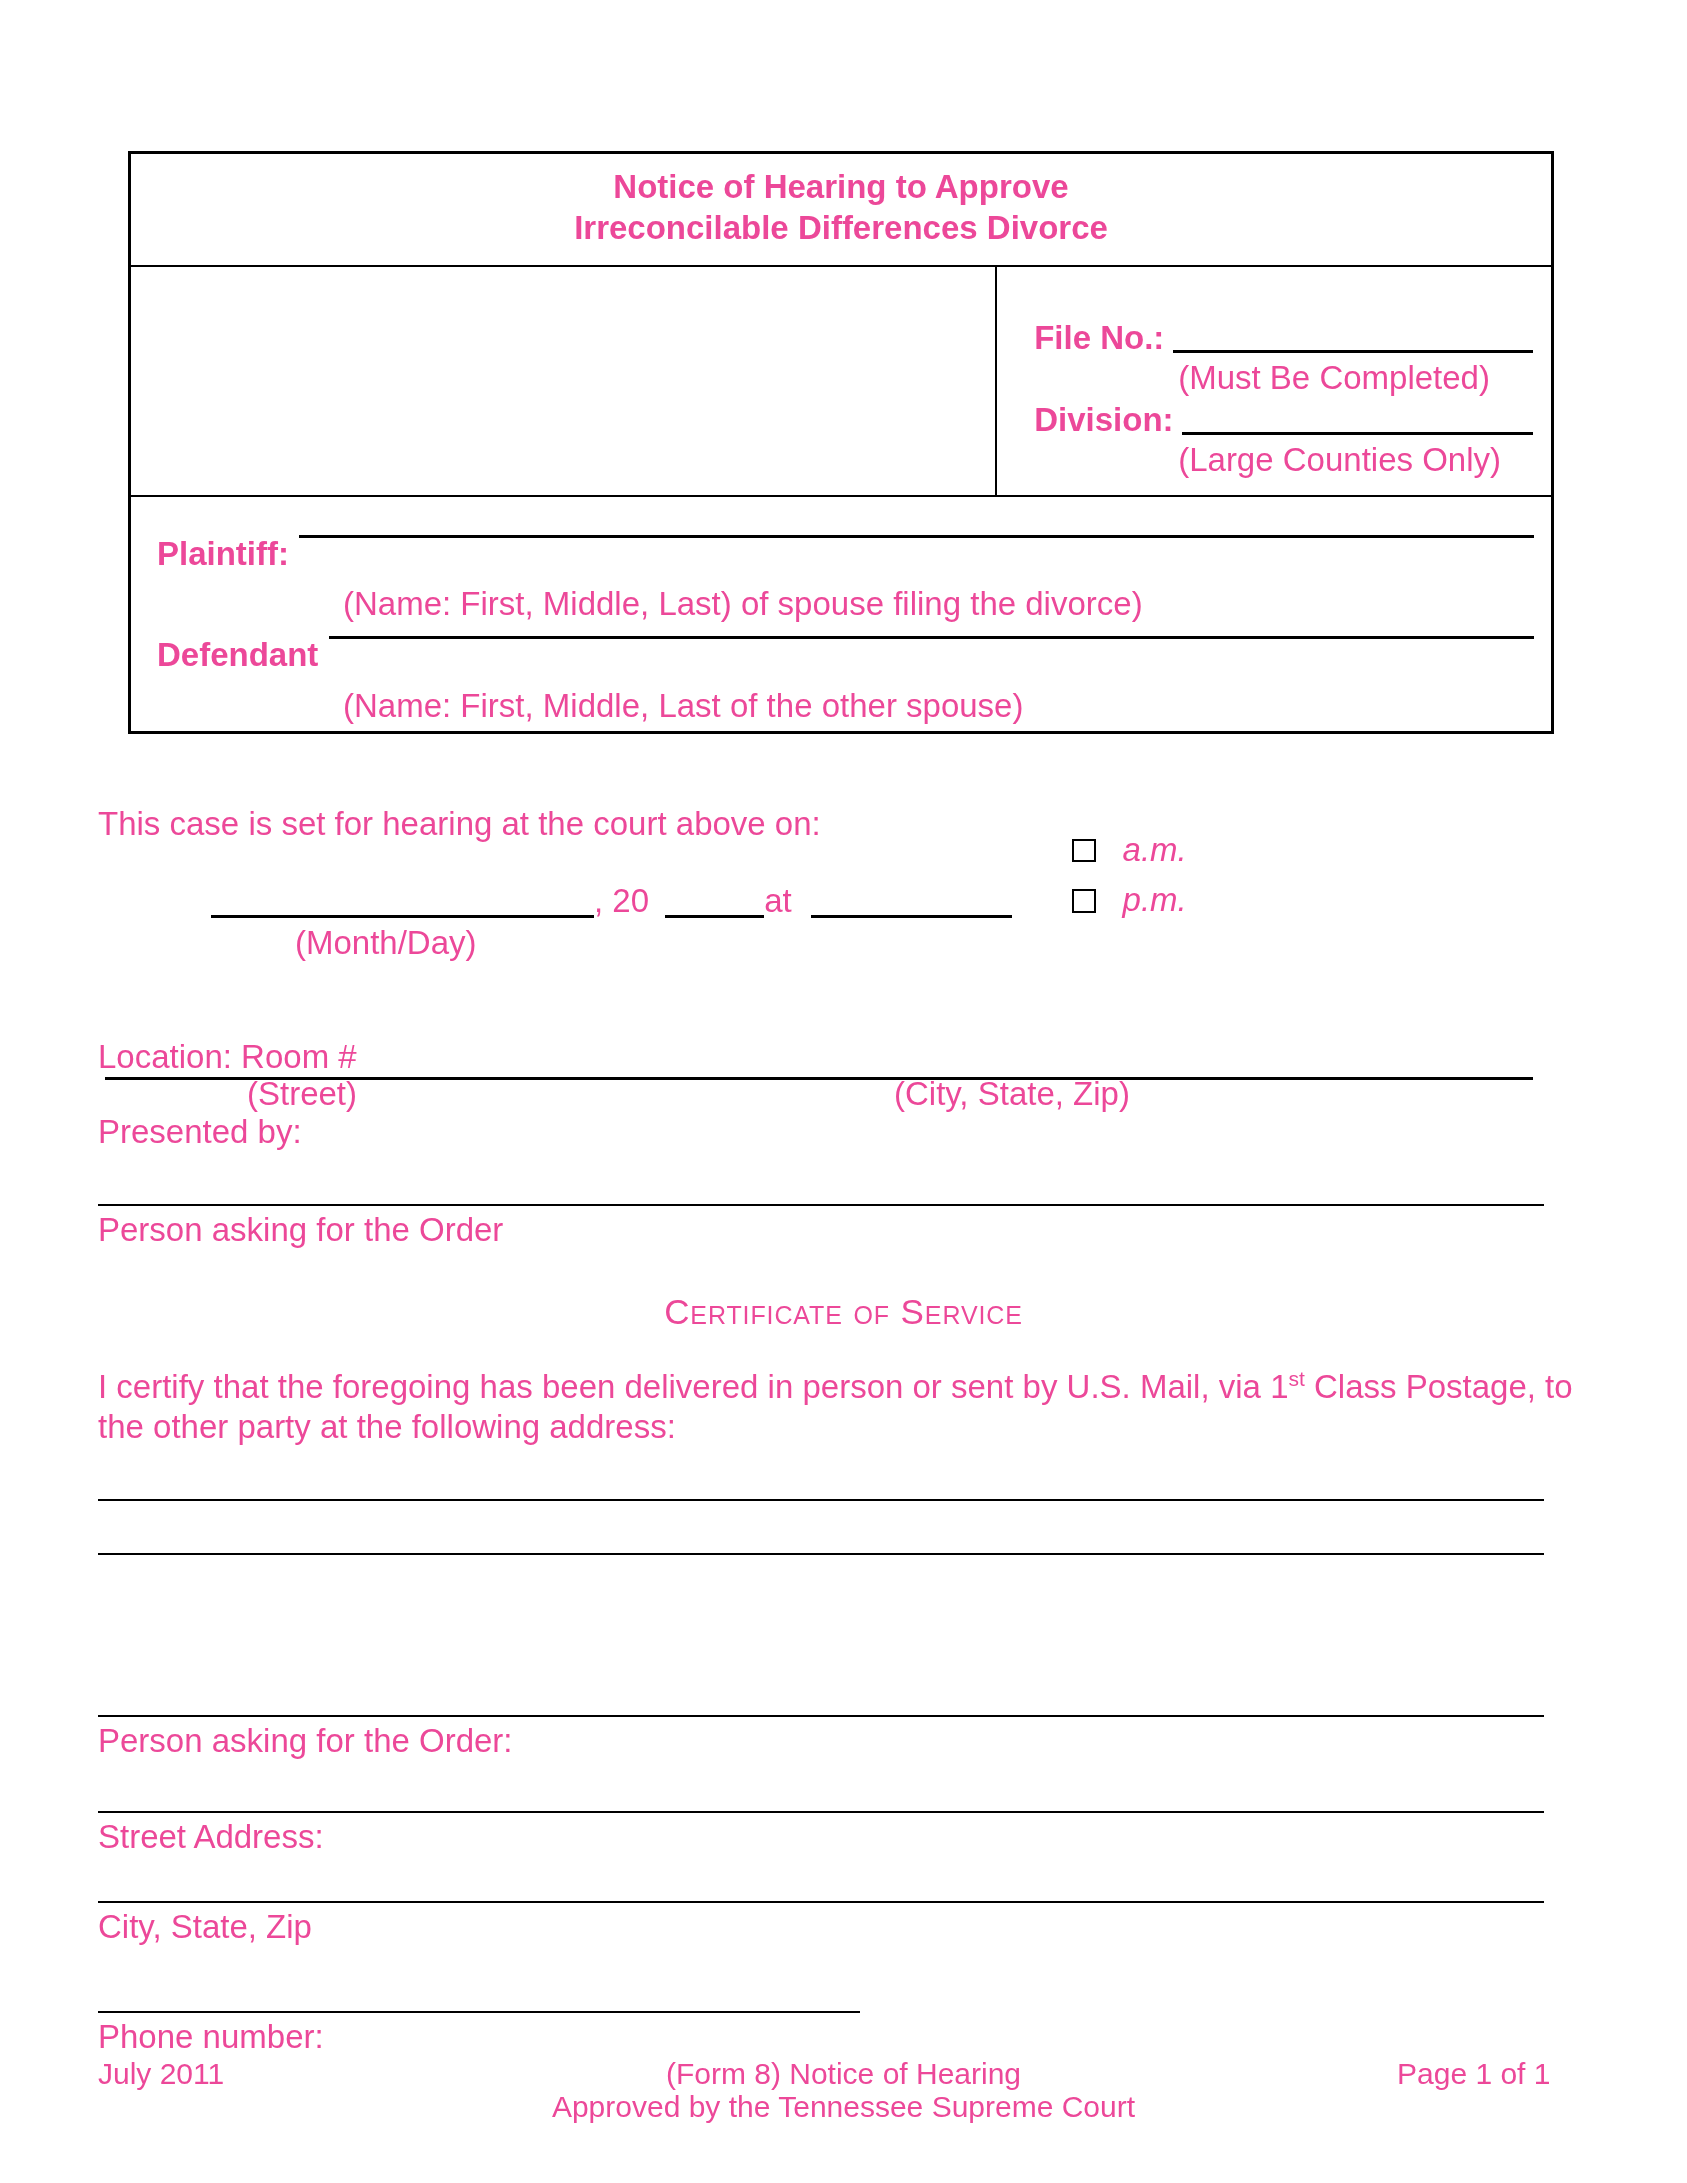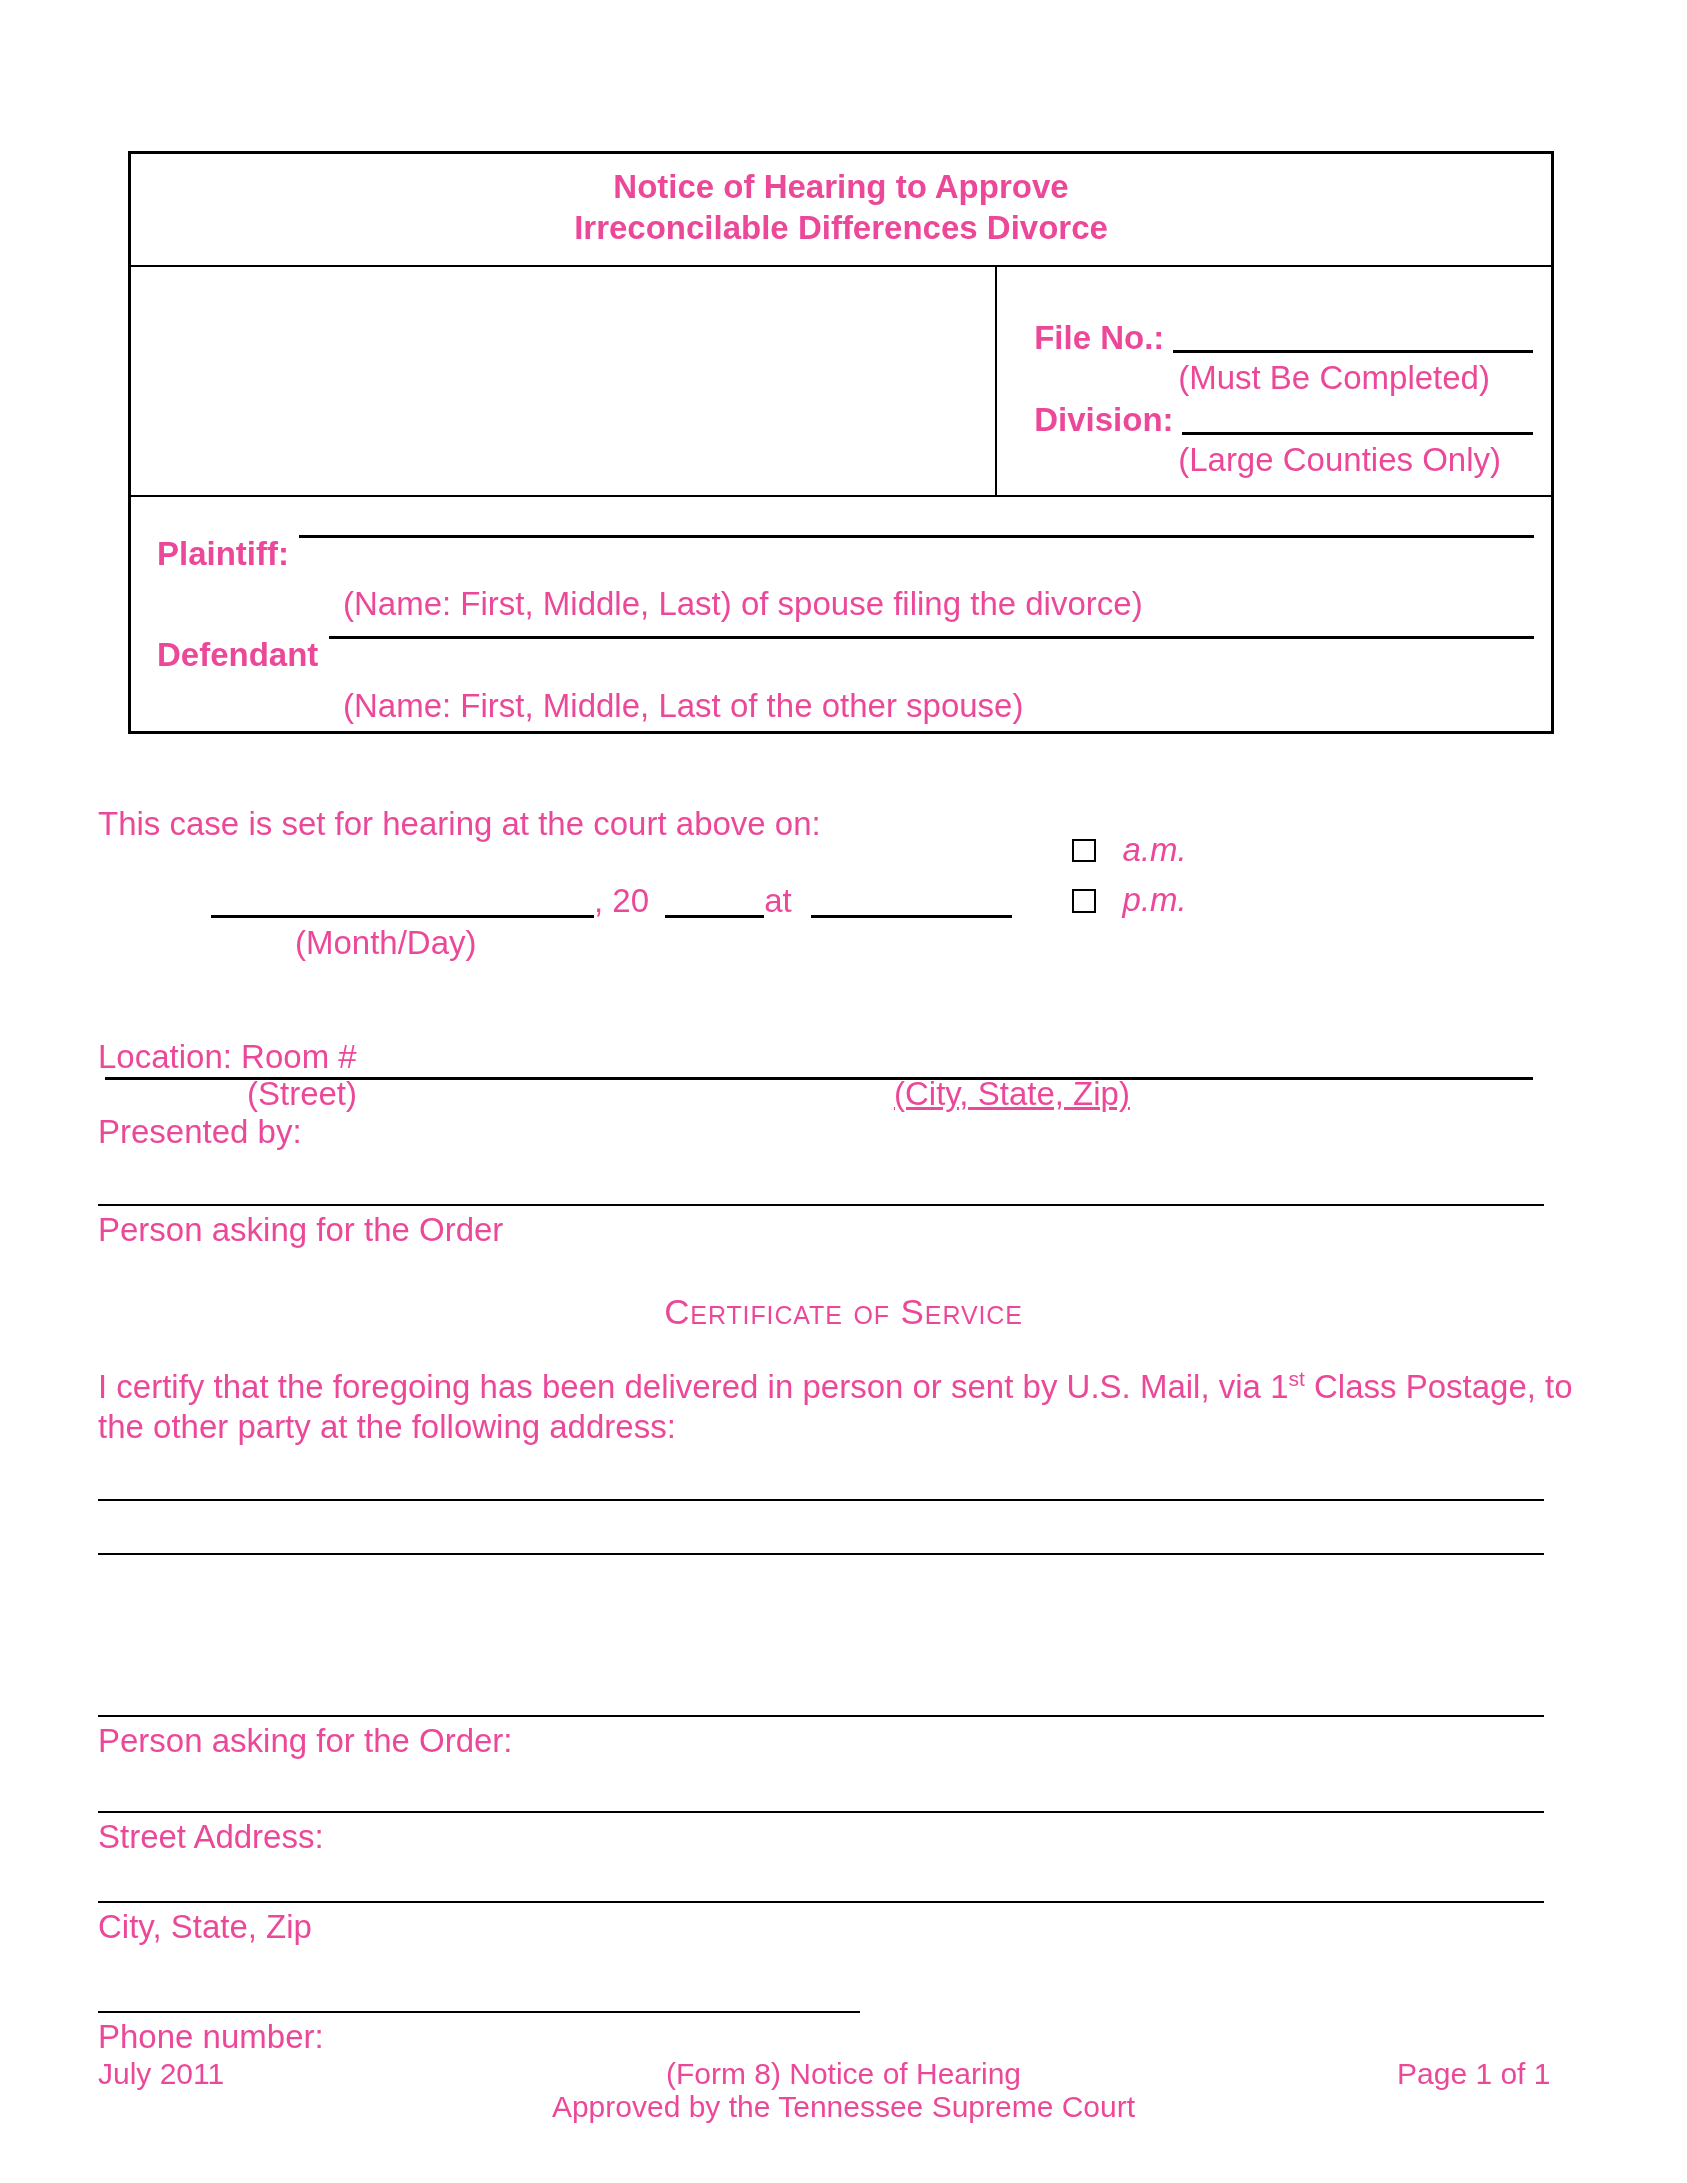--- a/index.html
+++ b/index.html
@@ -124,21 +124,21 @@
     <span class="blank" style="width:99px; margin-left:7px;"></span><span>at</span>
     <span class="blank" style="width:201px; margin-left:10.5px;"></span>
   </div>
   <div class="abs" style="left:295px; top:924px;">(Month/Day)</div>
 
   <div class="abs flexline" style="left:98px; top:1038px;">
     <span>Location: Room #</span>
     <span class="flex-fill"></span>
   </div>
   <div class="abs" style="left:247px; top:1075px;">(Street)</div>
-  <div class="abs" style="left:894px; top:1075px;text-decoration:underline;">(City, State, Zip)</div>
+  <div class="abs" style="left:894px; top:1075px;">(City, State, Zip)</div>
   <div class="abs" style="left:98px; top:1113px;">Presented by:</div>
 
   <div class="abs rule-label" style="left:98px; top:1204px;">
     <span style="display:block; width:100%; height:0;"></span>
     <span>Person asking for the Order</span>
   </div>
 
   <div class="abs" id="cert-heading">Certificate of Service</div>
 
   <div class="abs" id="cert-para">

